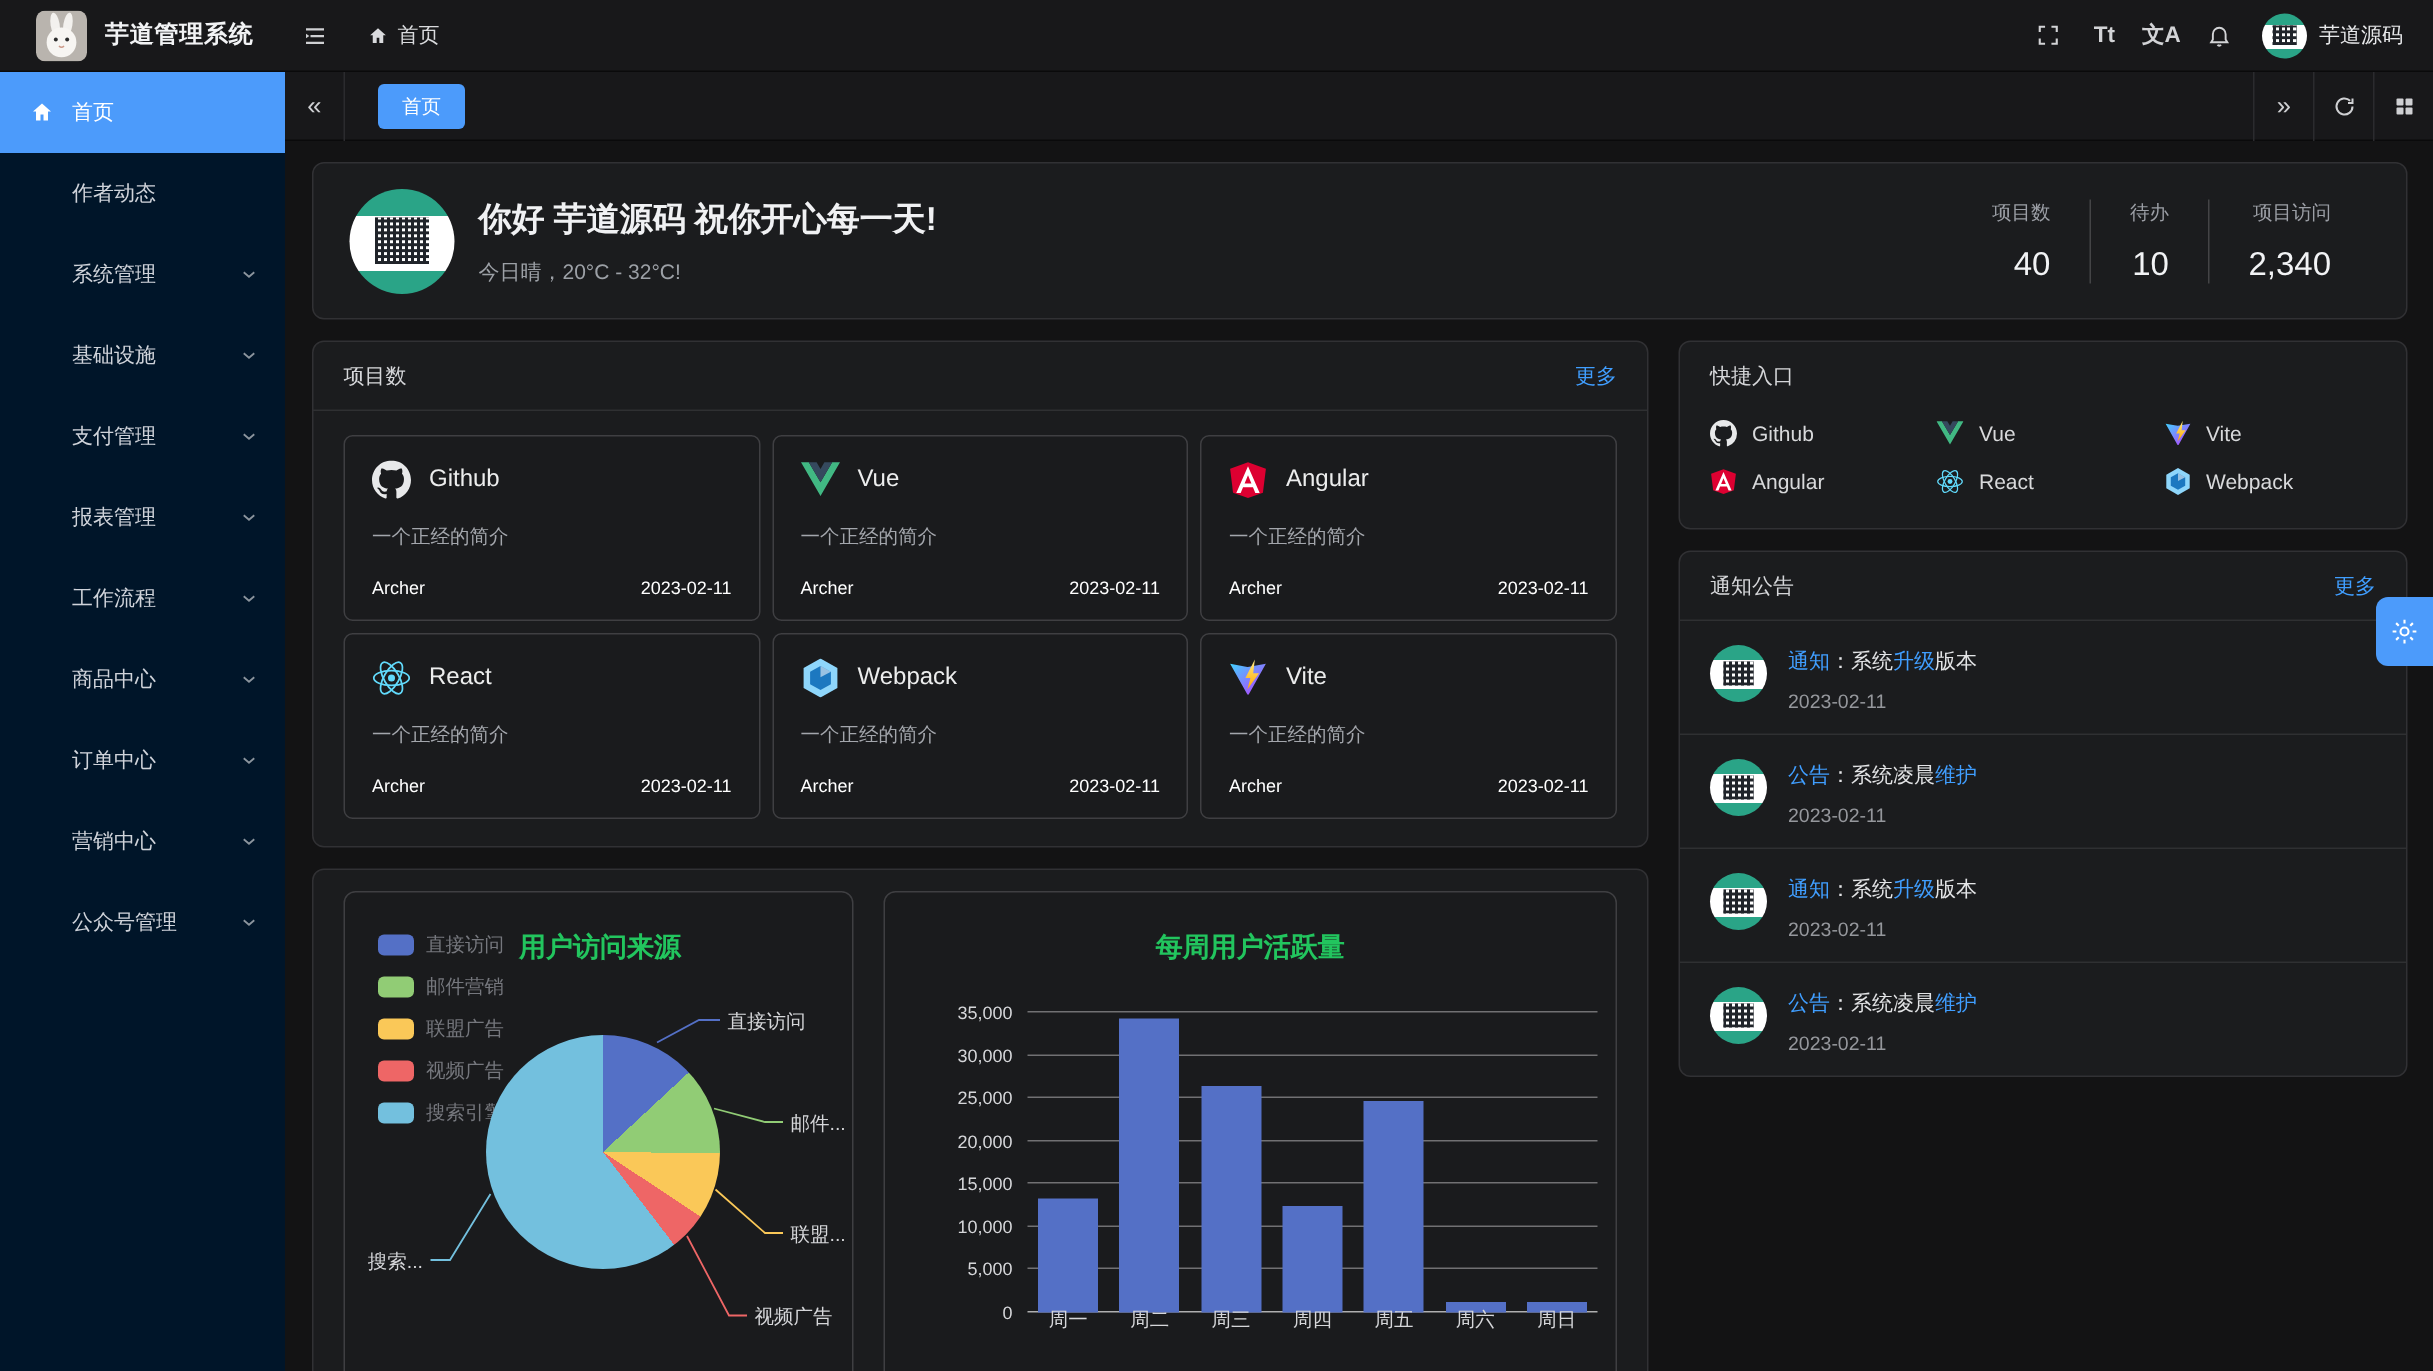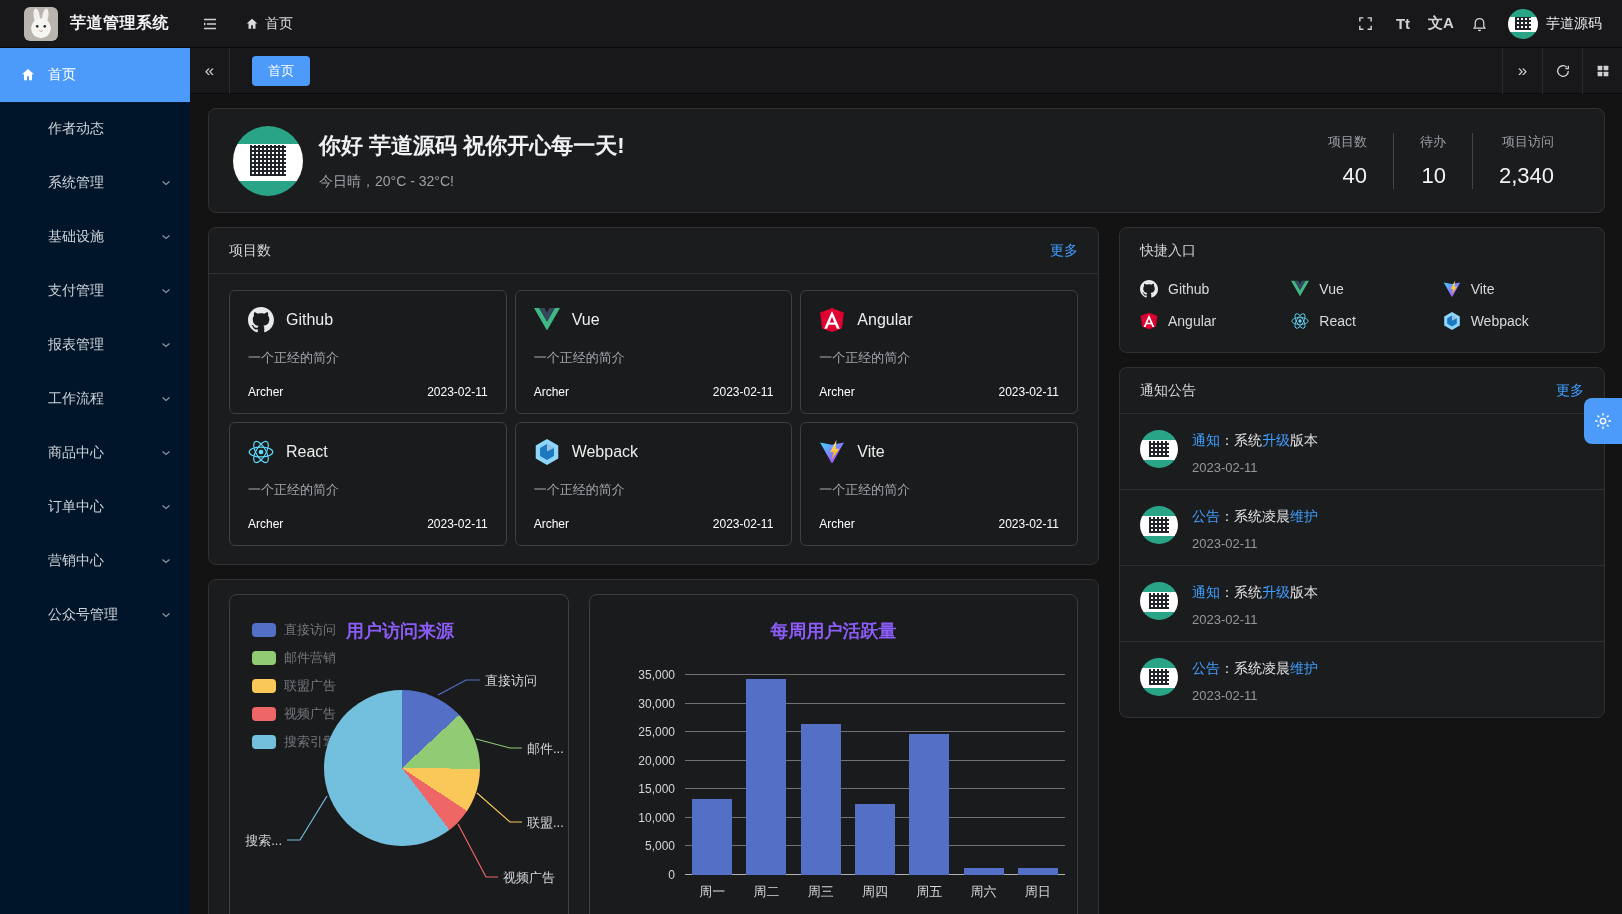--- a/index.html
+++ b/index.html
@@ -75,39 +75,39 @@
   .project-top .icon svg { width:26px; height:26px; display:block; }
   .project-name { font-size:16px; color:#eceded; }
   .project-desc { font-size:13px; color:#a3a6ac; margin-top:16px; }
   .project-foot { display:flex; justify-content:space-between; margin-top:18px; font-size:12px; color:#ffffff; }
 
   
   .charts-card { margin-top:14px; height:400px; padding:14px 20px; display:flex; gap:20px; }
   .chart-box { border:1px solid #3f3f42; border-radius:8px; background:#1a1b1d; position:relative; height:340px; }
   .pie-box { width:340px; flex:0 0 340px; }
   .bar-box { flex:1; }
-  .chart-title { position:absolute; font-size:18px; font-weight:bold; color:#8b5cf6; }
+  .chart-title { position:absolute; font-size:18px; font-weight:bold; color:#22c55e; }
   .pie-box .chart-title { left:116px; top:24px; }
   .bar-box .chart-title { left:0; right:0; top:24px; text-align:center; }
   .pie-legend { position:absolute; left:22px; top:26px; display:flex; flex-direction:column; gap:10px; }
   .legend-row { display:flex; align-items:center; gap:8px; font-size:13px; color:#75777d; }
   .legend-swatch { width:24px; height:14px; border-radius:4px; }
   .pie-circle { position:absolute; left:94px; top:95px; width:156px; height:156px; border-radius:50%; }
   .pie-overlay { position:absolute; inset:0; }
   .pie-overlay text { font-size:13px; fill:#d5d6d9; }
 
   
   .bar-plot { position:absolute; left:95px; right:12px; top:80px; height:200px; }
   .gridline { position:absolute; left:0; right:0; height:1px; background:rgba(255,255,255,.38); }
   .gridline.axis { background:rgba(255,255,255,.65); }
   .ytick { position:absolute; right:100%; margin-right:10px; transform:translateY(50%); font-size:12px;
     color:#d5d6d9; white-space:nowrap; }
   .bars { position:absolute; inset:0; display:flex; align-items:flex-end; justify-content:space-around; }
   .bar { width:40px; background:#5470c6; }
-  .bar-cats { position:absolute; left:95px; right:12px; top:288px; display:flex; justify-content:space-around; }
+  .bar-cats { position:absolute; left:95px; right:12px; top:276px; display:flex; justify-content:space-around; }
   .bar-cat { width:40px; text-align:center; font-size:13px; color:#d5d6d9; }
 
   
   .quick-grid { display:grid; grid-template-columns:repeat(3,1fr); gap:14px 10px; padding:6px 20px 22px; }
   .quick-link { display:flex; align-items:center; gap:10px; font-size:14px; color:#d8d9db; cursor:pointer; }
   .quick-link .icon svg { width:18px; height:18px; display:block; }
 
   
   .notices { margin-top:14px; }
   .notice-item { display:flex; align-items:flex-start; gap:14px; padding:16px 20px 14px; cursor:pointer; }

